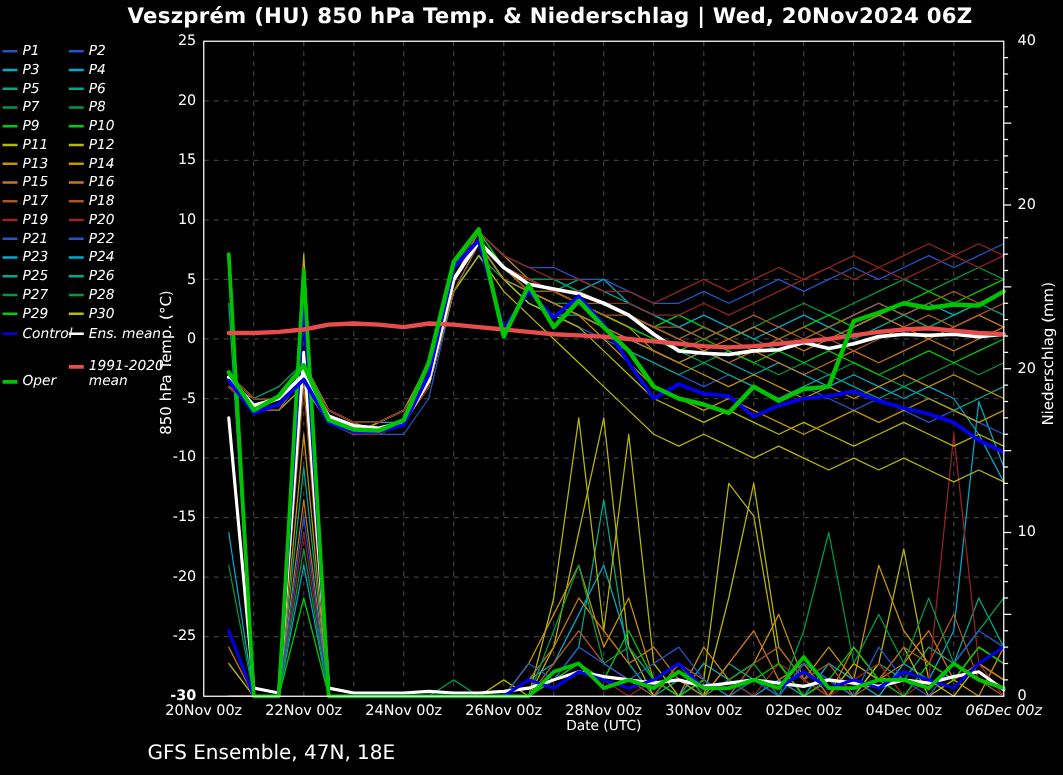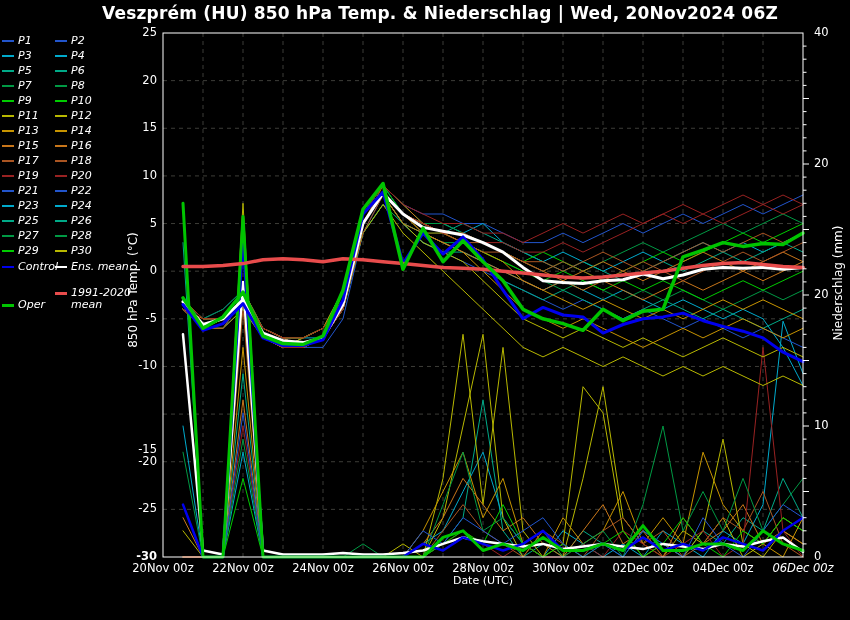--- a/index.html
+++ b/index.html
@@ -280,21 +280,21 @@
 
   <div id="temp-ticks">
       <div class="tl right-align" style="left: 119px; top: 26px; width: 38px;">25</div>
       <div class="tl right-align" style="left: 119px; top: 74px; width: 38px;">20</div>
       <div class="tl right-align" style="left: 119px; top: 121px; width: 38px;">15</div>
       <div class="tl right-align" style="left: 119px; top: 169px; width: 38px;">10</div>
       <div class="tl right-align" style="left: 119px; top: 217px; width: 38px;">5</div>
       <div class="tl right-align" style="left: 119px; top: 264px; width: 38px;">0</div>
       <div class="tl right-align" style="left: 119px; top: 312px; width: 38px;">-5</div>
       <div class="tl right-align" style="left: 119px; top: 359px; width: 38px;">-10</div>
-      <div class="tl right-align" style="left: 119px; top: 407px; width: 38px; margin-top: 36px;">-15</div>
+      <div class="tl right-align" style="left: 119px; top: 407px; width: 38px;">-15</div>
       <div class="tl right-align" style="left: 119px; top: 455px; width: 38px;">-20</div>
       <div class="tl right-align" style="left: 119px; top: 502px; width: 38px;">-25</div>
       <div class="tl right-align" style="left: 119px; top: 550px; width: 38px; font-weight: bold;">-30</div>
     </div>
   <div id="precip-ticks">
       <div class="tl " style="left: 814px; top: 26px; width: 30px;">40</div>
       <div class="tl " style="left: 814px; top: 157px; width: 30px;">20</div>
       <div class="tl " style="left: 814px; top: 288px; width: 30px;">20</div>
       <div class="tl " style="left: 814px; top: 419px; width: 30px;">10</div>
       <div class="tl " style="left: 814px; top: 550px; width: 30px;">0</div>
@@ -308,13 +308,14 @@
       <div class="tl center" style="left: 523px; top: 562px; width: 80px;">30Nov 00z</div>
       <div class="tl center" style="left: 603px; top: 562px; width: 80px; text-align: center;">02Dec 00z</div>
       <div class="tl center" style="left: 683px; top: 562px; width: 80px;">04Dec 00z</div>
       <div class="tl center" style="left: 763px; top: 562px; width: 80px; font-style: italic;">06Dec 00z</div>
     </div>
 
   <div class="axis-title-left">850 hPa Temp. (°C)</div>
   <div class="axis-title-right">Niederschlag (mm)</div>
   <div class="x-axis-title">Date (UTC)</div>
 
+  <div class="footer-left">GFS Ensemble, 47N, 18E</div>
 </div>
 
 </body></html>

